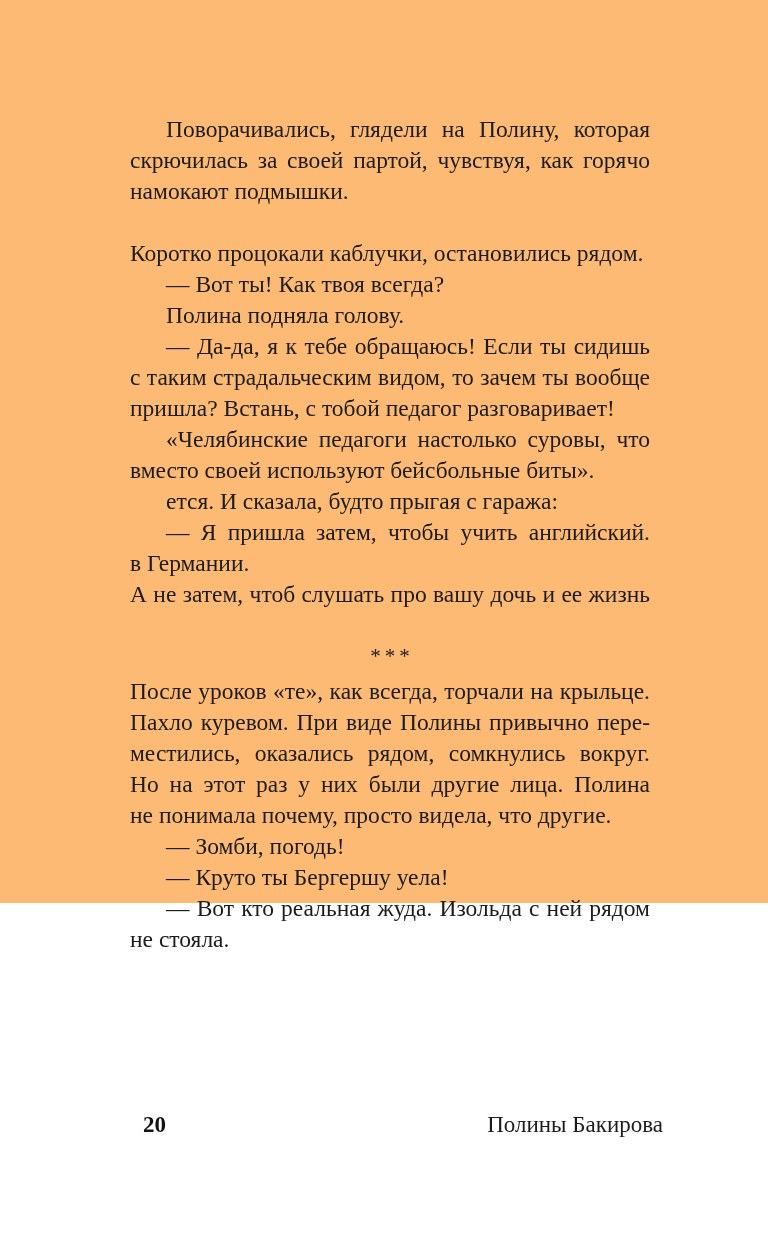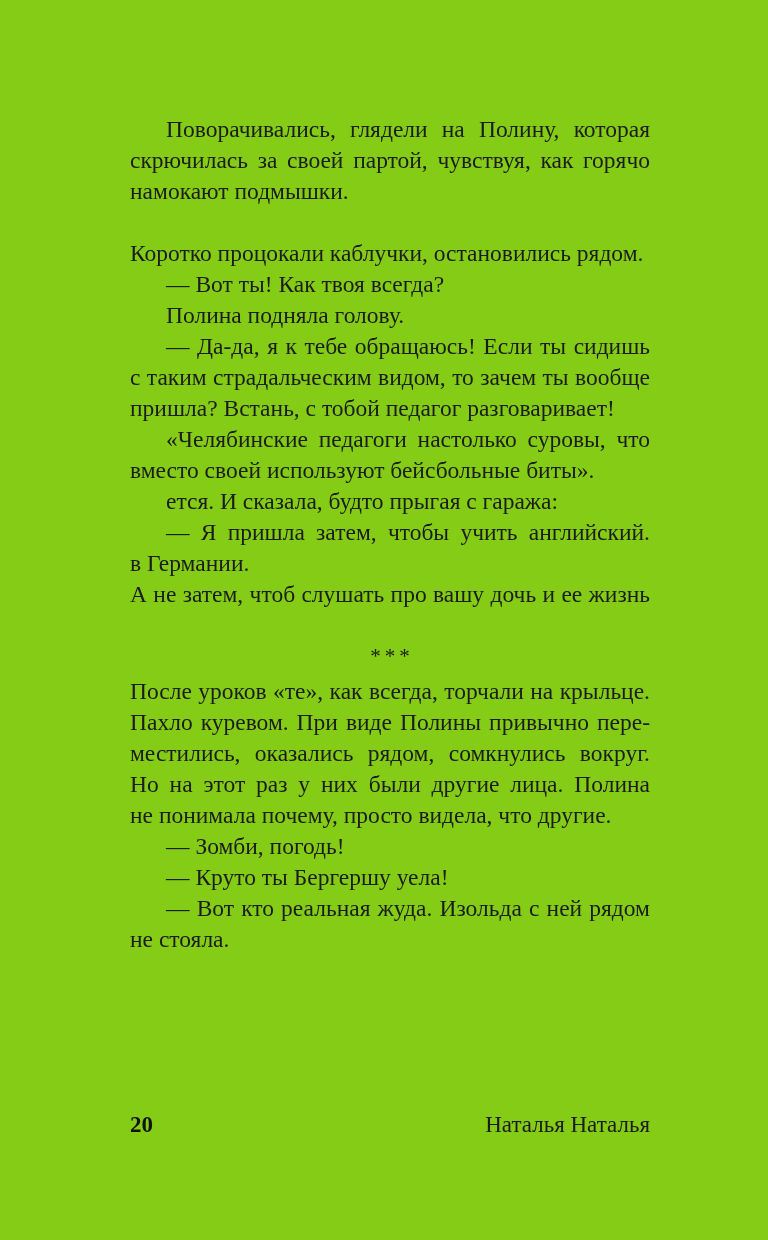--- a/index.html
+++ b/index.html
@@ -4,22 +4,22 @@
 <style>
   html, body { margin: 0; padding: 0; }
   body {
     width: 768px; height: 1240px;
     background: #ffffff;
     font-family: "Liberation Serif", "DejaVu Serif", serif;
     overflow: hidden;
   }
   .page {
     position: relative;
-    width: 768px; height: 1240px;
-    background: #84cc16;
+    width: 768px; height: 903px;
+    background: #fdba74;
     color: #1c1c1c;
   }
   .text-column {
     position: absolute;
     left: 130px; top: 114px;
     width: 520px;
     font-size: 23.5px;
     line-height: 31px;
     color: #1c1c1c;
   }
@@ -42,21 +42,21 @@
     margin-top: 31px;
     margin-bottom: 4px;
     text-align: center;
     text-align-last: center;
     font-size: 21px;
     letter-spacing: 4px;
     text-indent: 4px;
   }
   .footer {
     position: absolute;
-    left: 130px; top: 1112px;
+    left: 143px; top: 1112px;
     width: 520px;
     display: flex;
     justify-content: space-between;
     align-items: flex-start;
   }
   .page-number {
     font-weight: bold;
     font-size: 23px;
     color: #111111;
   }
@@ -117,15 +117,15 @@
       <div class="para indent">
         <div class="line last">— Круто ты Бергершу уела!</div>
       </div>
       <div class="para indent">
         <div class="line">— Вот кто реальная жуда. Изольда с ней рядом</div>
         <div class="line last">не стояла.</div>
       </div>
     </div>
   <div class="footer">
     <span class="page-number">20</span>
-    <span class="running-author">Наталья Наталья</span>
+    <span class="running-author">Полины Бакирова</span>
   </div>
 </div>
 
 </body></html>

